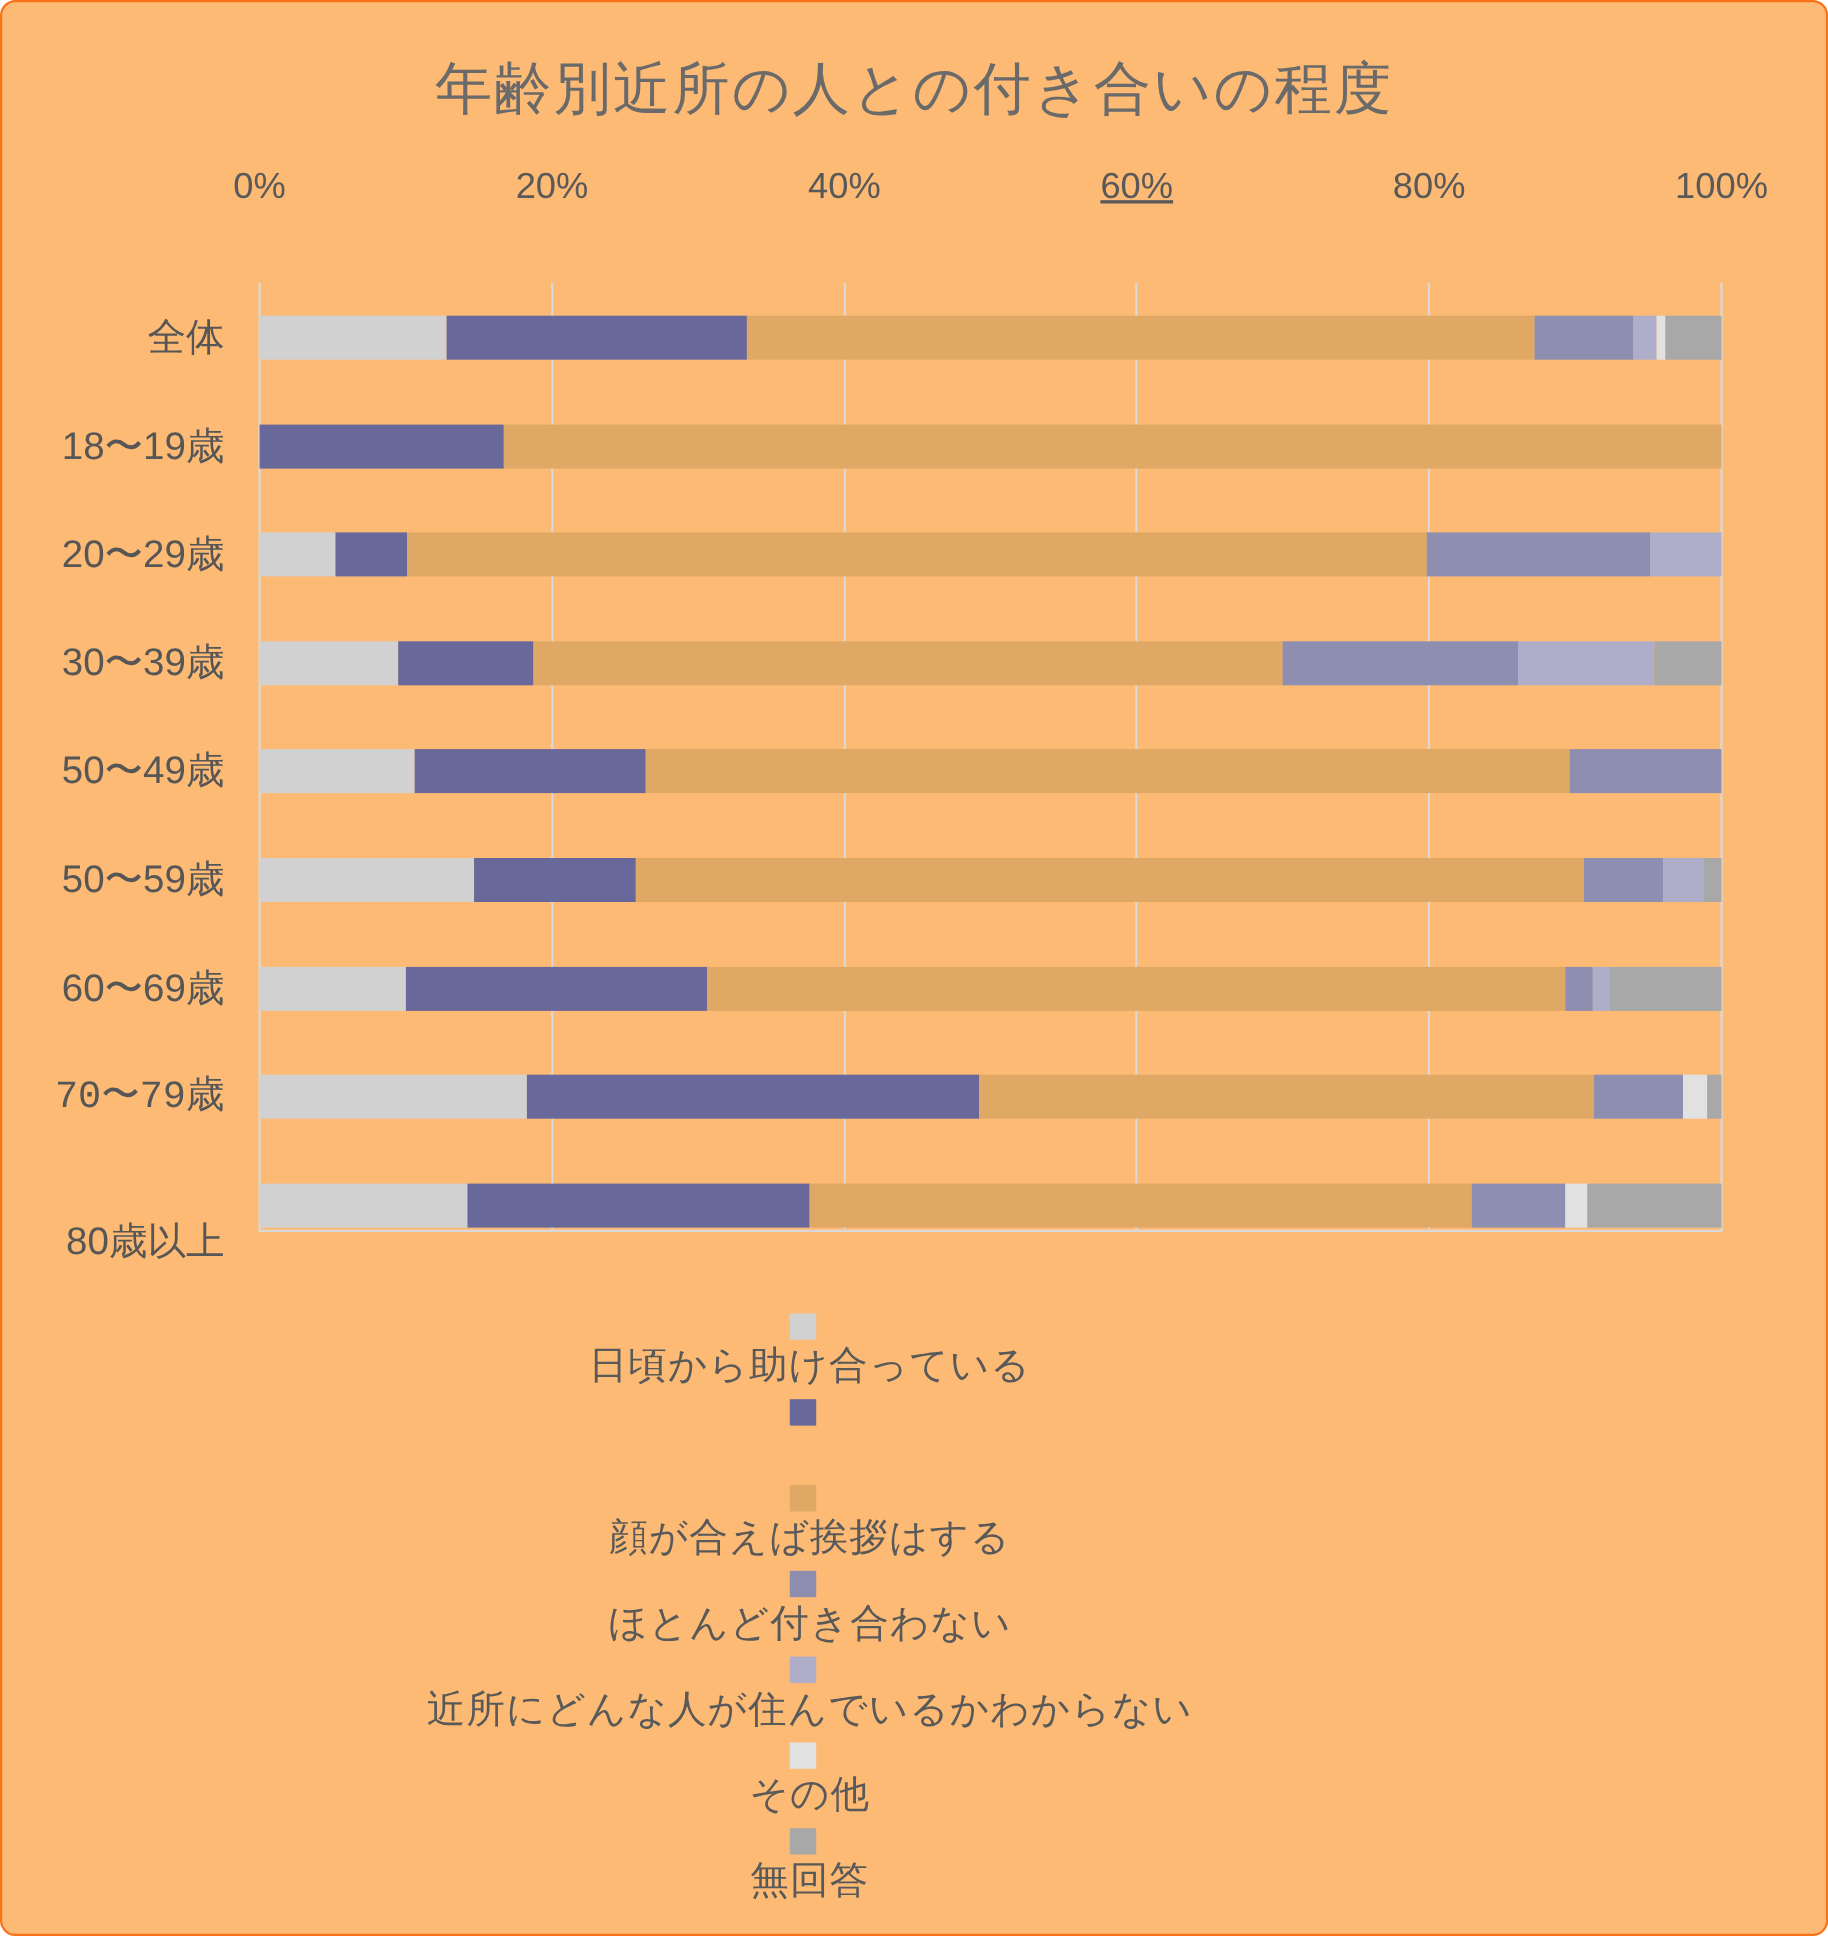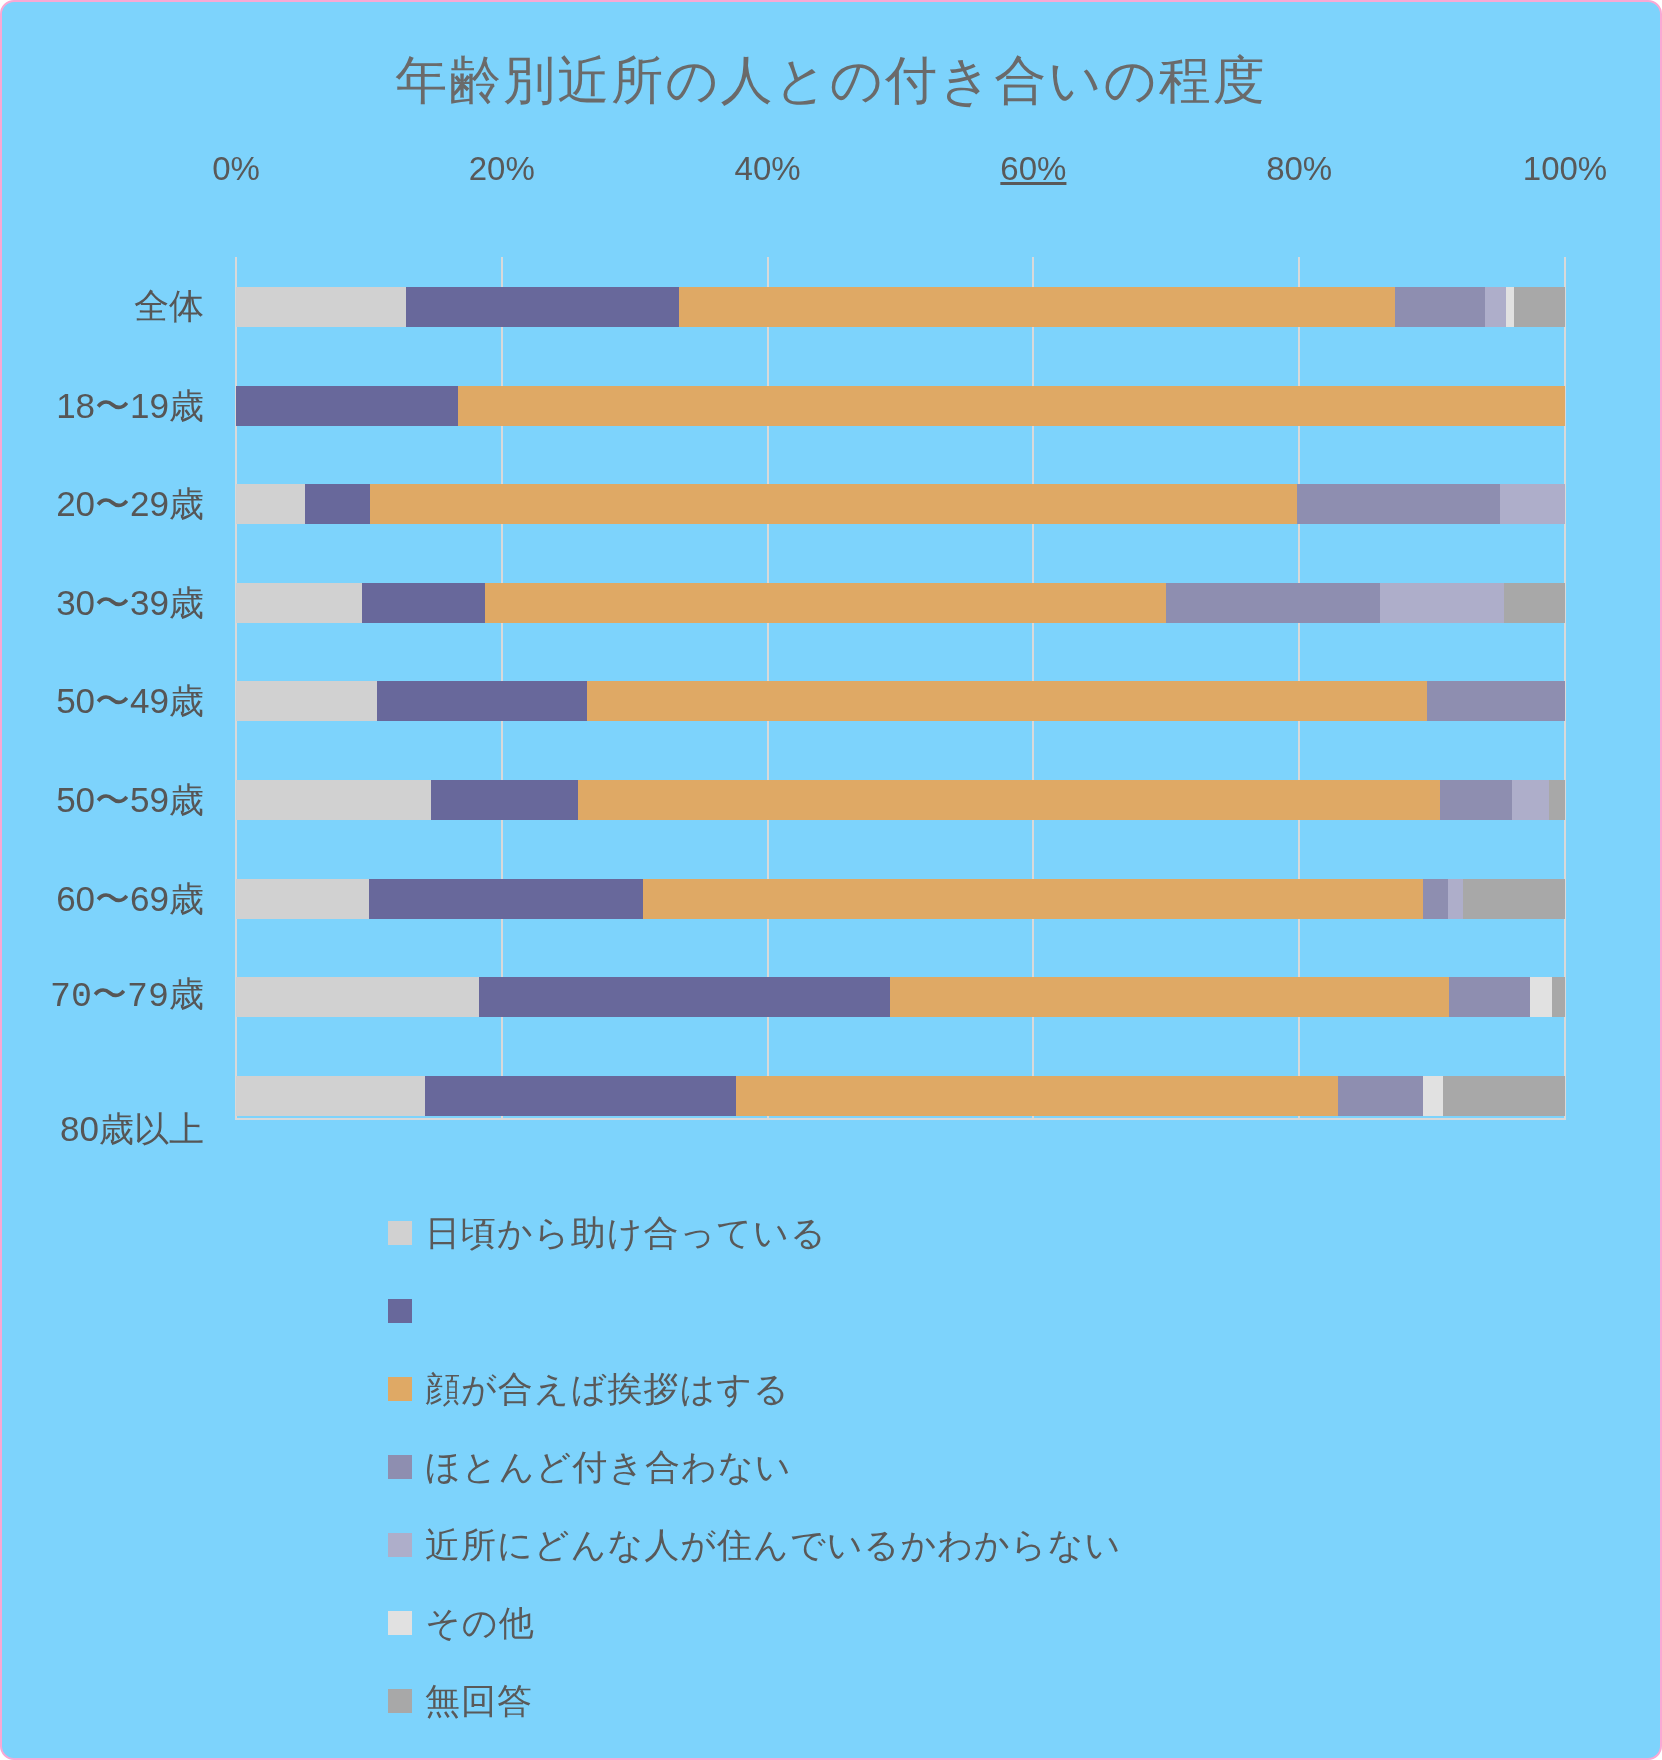--- a/index.html
+++ b/index.html
@@ -1,22 +1,22 @@
 <!DOCTYPE html>
 <html><head>
 <meta charset="utf-8">
 <style>
   html,body{margin:0;padding:0;background:#ffffff;}
   body{font-family:"Liberation Sans","DejaVu Sans",sans-serif;}
   .frame{
     position:relative;
     width:1658px;height:1756px;
-    border:2px solid #f9a8d4;
+    border:2px solid #f97316;
     border-radius:14px;
-    background:#7dd3fc;
+    background:#fdba74;
     overflow:hidden;
   }
   .chart-title{
     position:absolute;left:0;top:44px;width:100%;
     text-align:center;
     font-size:52px;color:#6a6a6a;
     letter-spacing:2px;
     white-space:nowrap;
   }
   .axis-labels{
@@ -44,21 +44,21 @@
   .row-label{
     position:absolute;right:calc(100% + 32px);
     height:40px;line-height:40px;
     font-size:35px;color:#565656;white-space:nowrap;text-align:right;
   }
   .legend{
     position:absolute;left:386px;top:1192px;
     display:flex;flex-direction:column;
   }
   .legend-item{
-    display:flex;flex-direction:row;align-items:center;
+    display:flex;flex-direction:column;align-items:center;
     height:78px;
   }
   .legend-swatch{
     width:24px;height:24px;flex:0 0 24px;margin-right:13px;
   }
   .legend-label{
     font-size:35px;color:#595959;white-space:nowrap;letter-spacing:1px;
   }
 </style>
 </head>

